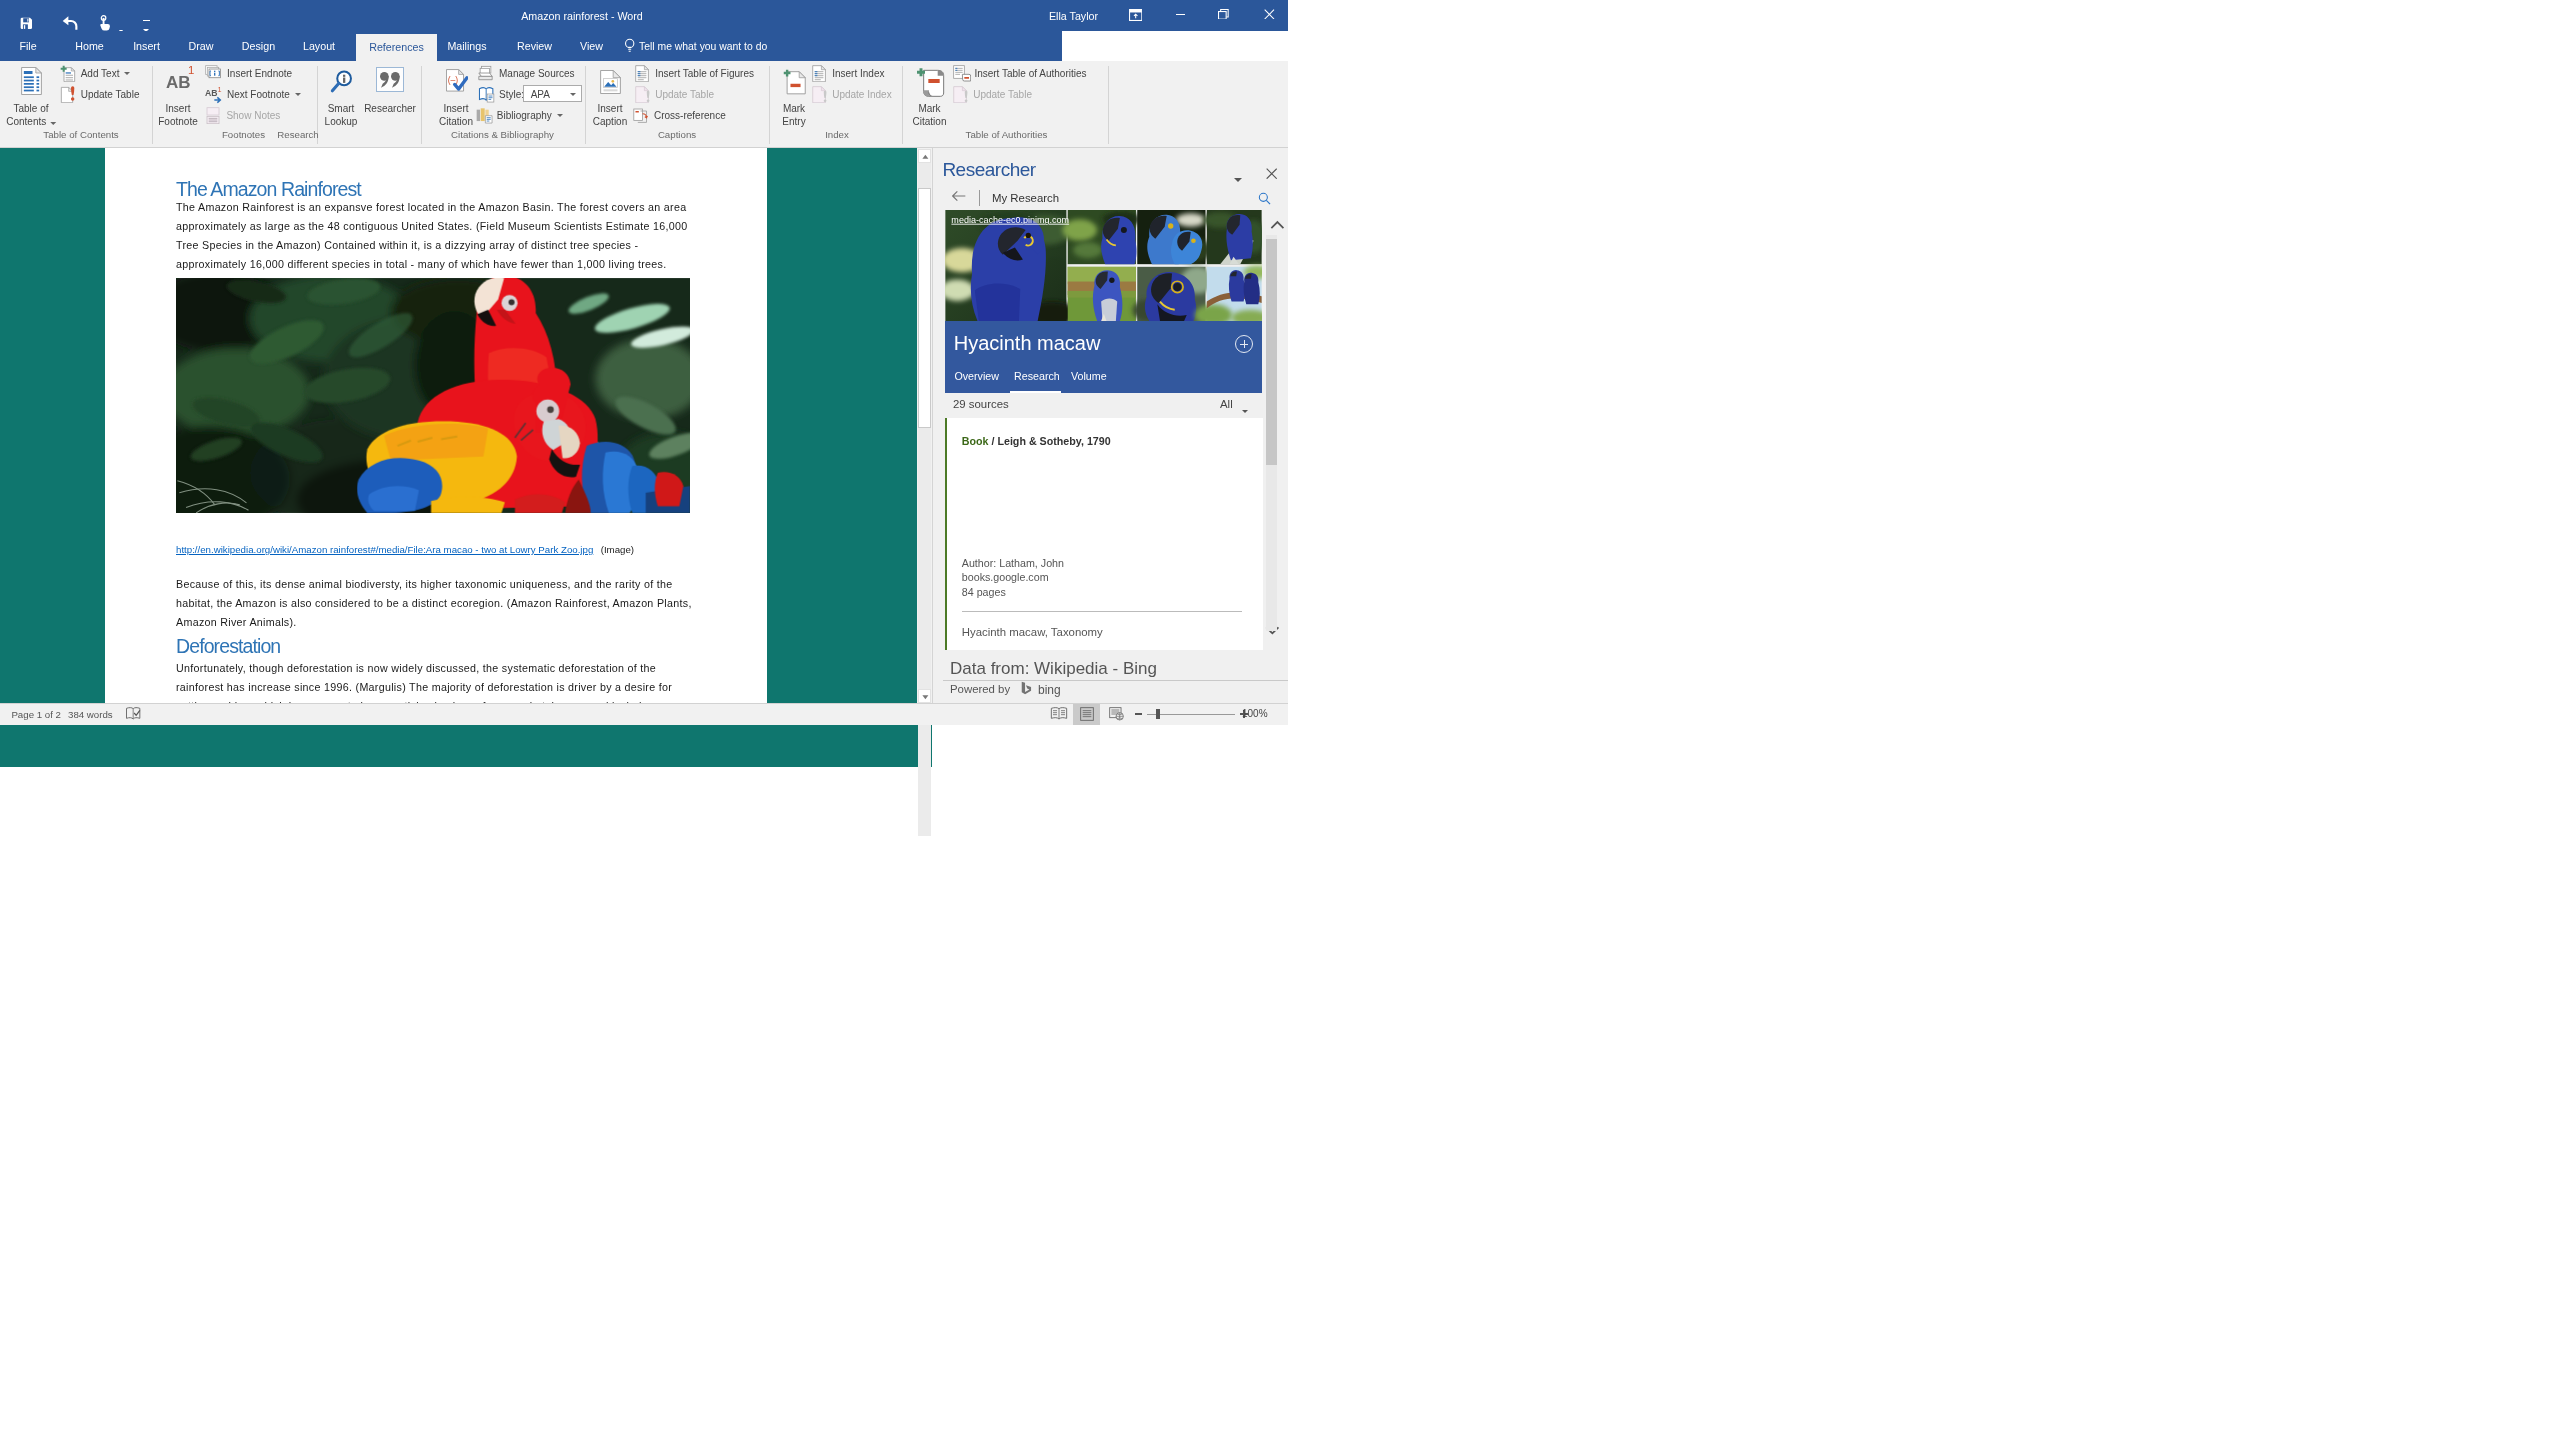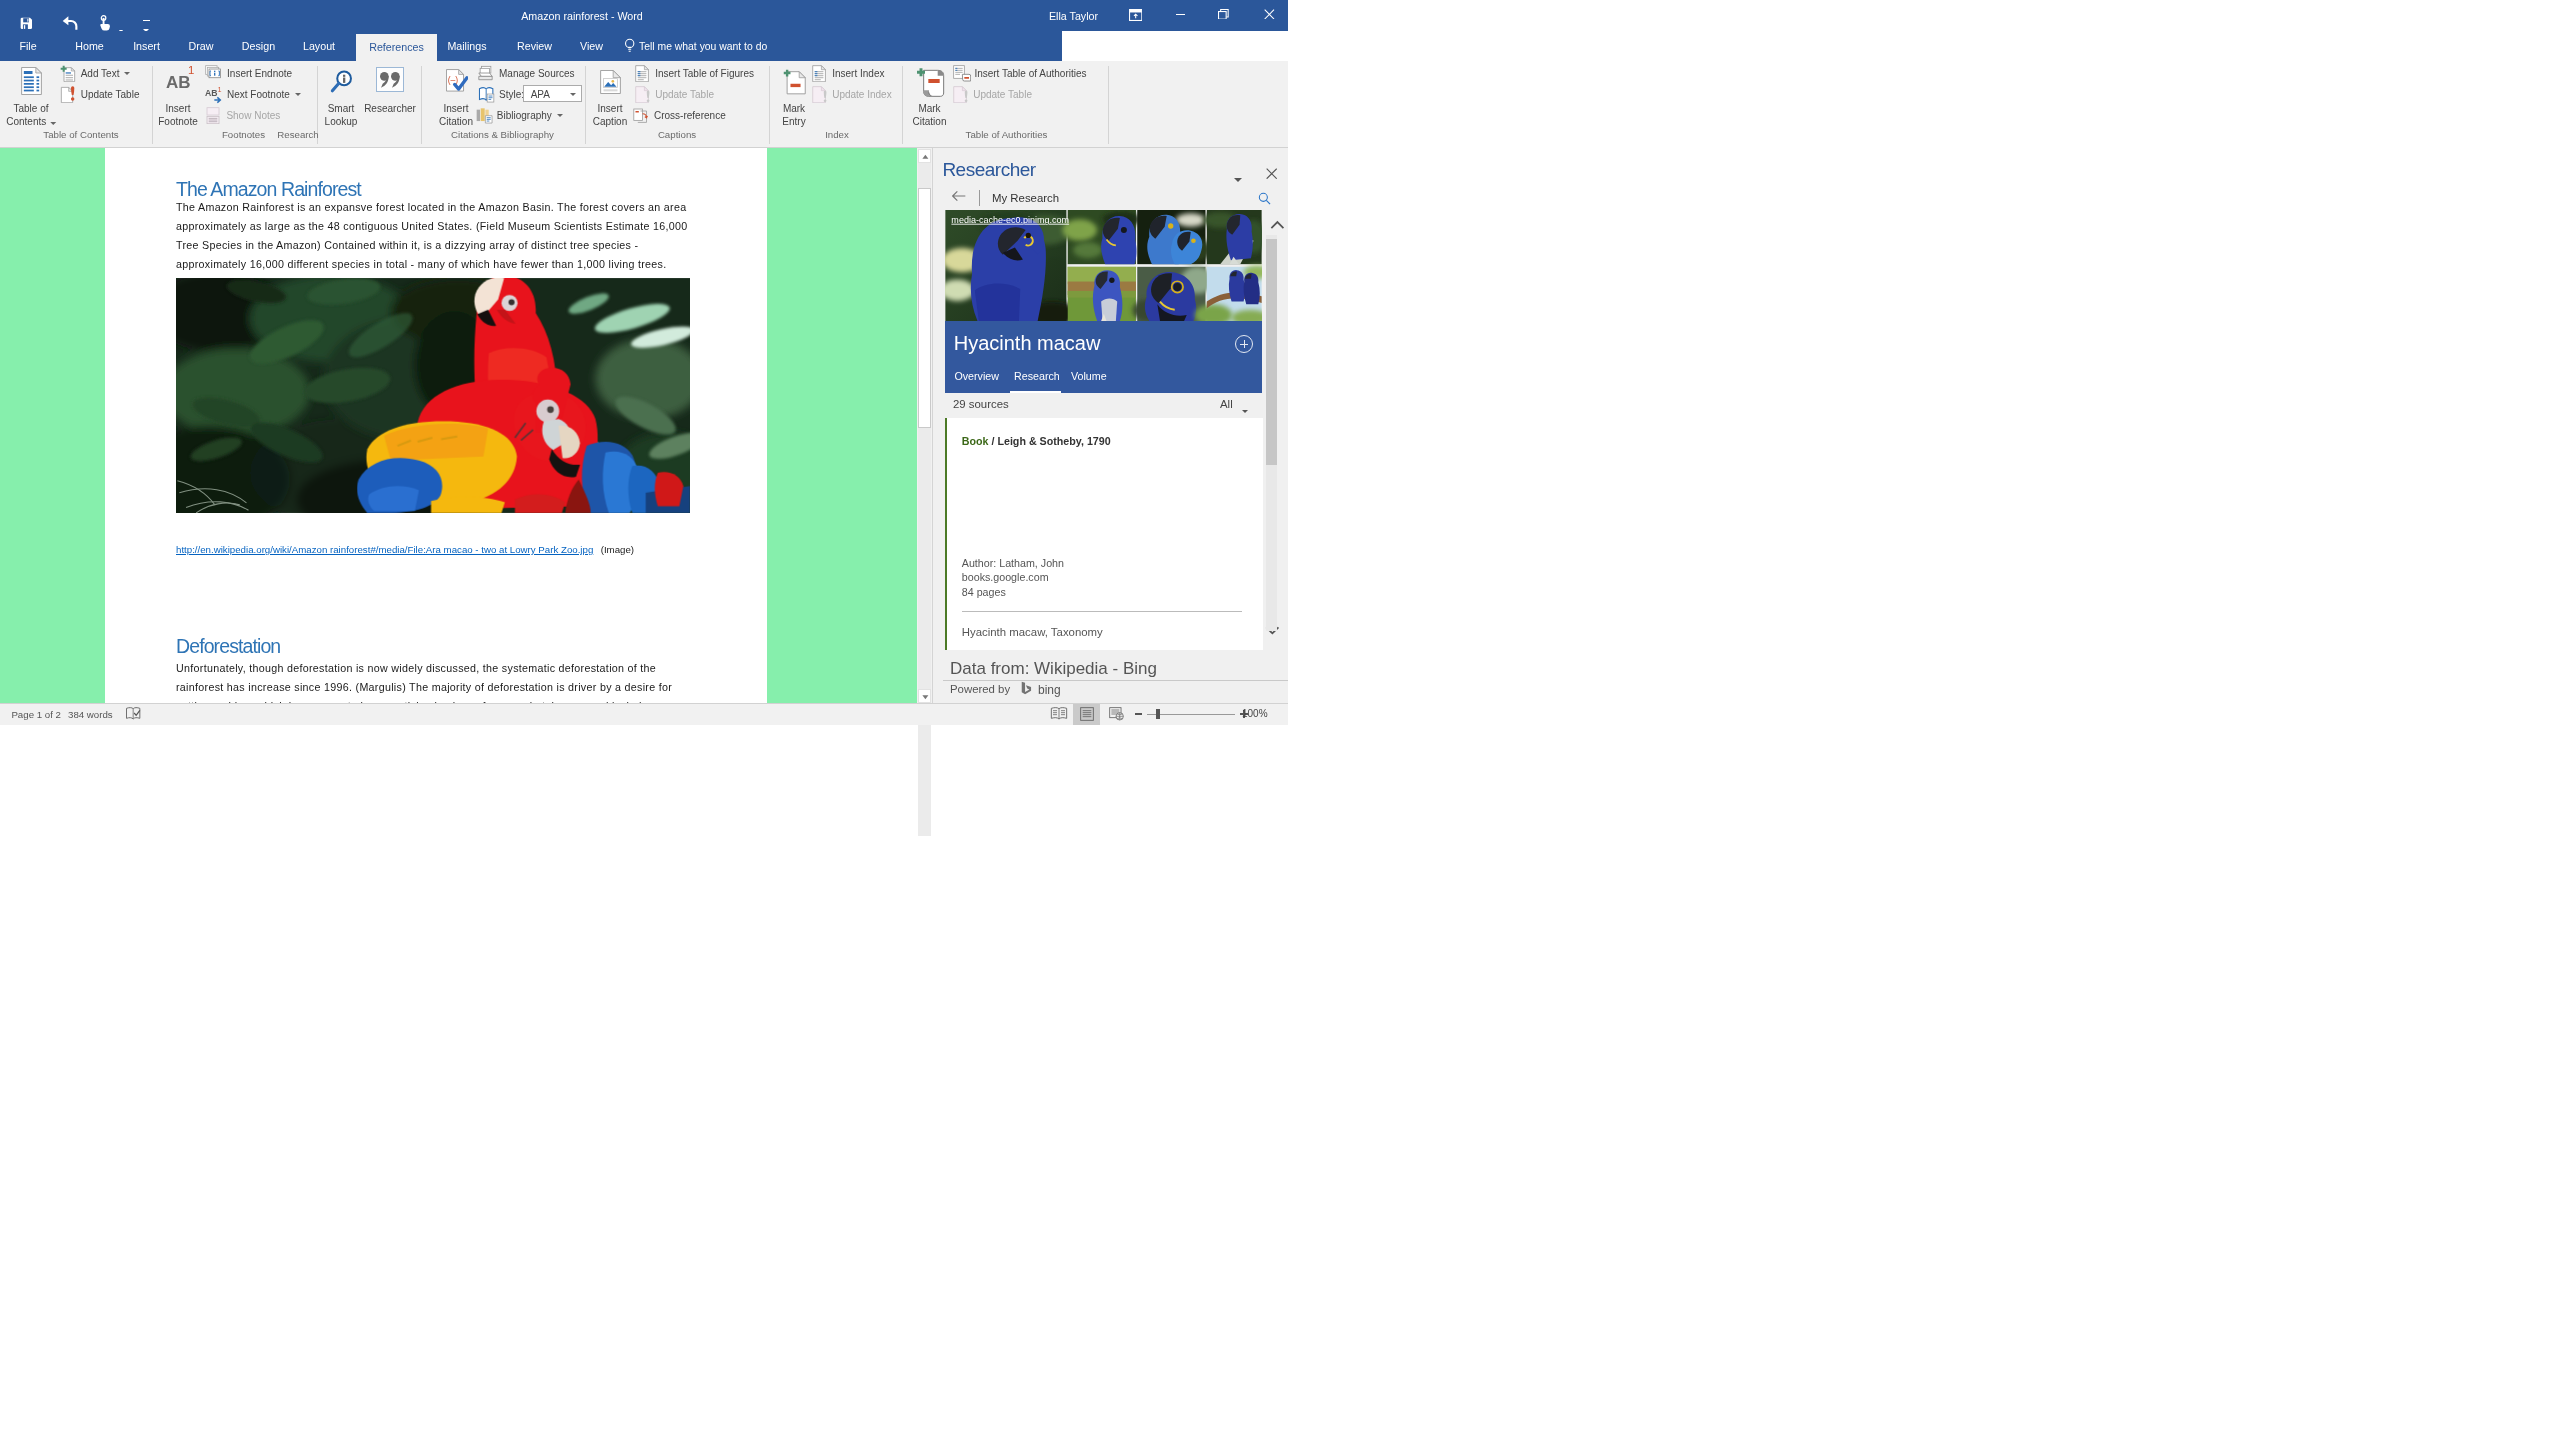--- a/index.html
+++ b/index.html
@@ -15,21 +15,21 @@
 #ribbon{position:absolute;left:0;top:61px;width:1288px;height:87px;background:#f1f1f1;border-bottom:0.7px solid #d2d2d2}
 .gsep{position:absolute;top:4.7px;height:78px;width:0.7px;background:#d4d4d4}
 .glabel{position:absolute;top:68px;height:13.4px;font-size:9.7px;color:#6a6a6a;text-align:center;white-space:nowrap}
 .bigbtn{position:absolute;top:0;height:83px;text-align:center}
 .bigbtn .t{position:absolute;left:50%;transform:translateX(-50%);font-size:10px;color:#444;white-space:nowrap;line-height:12.7px}
 .srow{position:absolute;height:17.4px;display:flex;align-items:center;font-size:10px;color:#444;white-space:nowrap}
 .srow.dis{color:#a6a6a6}
 .caret{display:inline-block;width:0;height:0;border-left:3px solid transparent;border-right:3px solid transparent;border-top:3.4px solid #666;margin-left:4.7px}
 .caret.w{border-top-color:#fff}
 
-#docarea{position:absolute;left:0;top:148px;width:932px;height:555px;background:#86efac}
+#docarea{position:absolute;left:0;top:148px;width:932px;height:619px;background:#0f766e}
 #page{position:absolute;left:105px;top:0;width:662px;height:555px;background:#fff}
 .doctext{font-size:10.7px;letter-spacing:0.3px;line-height:19px;color:#1a1a1a;white-space:nowrap}
 #vsb{position:absolute;left:917px;top:148px;width:14.8px;height:555px;background:#f1f1f1}
 
 #pane{position:absolute;left:932px;top:148px;width:356px;height:555px;background:#f0f0f0;border-left:0.7px solid #d4d4d4}
 
 #statusbar{position:absolute;left:0;top:703px;width:1288px;height:21.5px;background:#f1f1f1;border-top:0.7px solid #d2d2d2;color:#555}
 </style></head>
 <body>
 <div id="app">
@@ -459,20 +459,21 @@
           <g stroke="#95a495" stroke-width="1.6" fill="none" opacity="0.85">
             <path d="M5 320 C45 308 80 315 105 335"></path>
             <path d="M15 342 C50 328 85 332 108 346"></path>
             <path d="M2 302 C25 308 45 320 58 338"></path>
             <path d="M30 350 C50 336 75 332 95 338"></path>
           </g>
           <path d="M505 238 l16 -22 M514 242 l18 -16" stroke="#3a3a3a" stroke-width="2.5" opacity="0.8"></path>
         </svg>
       </div>
       <div class="abs" style="left:71px;top:396px;font-size:9.7px"><span style="color:#0563C1;text-decoration:underline">http://en.wikipedia.org/wiki/Amazon rainforest#/media/File:Ara macao - two at Lowry Park Zoo.jpg</span><span style="color:#222;margin-left:7.4px">(Image)</span></div>
+      <div class="abs doctext" style="left:71px;top:427px">Because of this, its dense animal biodiversty, its higher taxonomic uniqueness, and the rarity of the<br>habitat, the Amazon is also considered to be a distinct ecoregion. (Amazon Rainforest, Amazon Plants,<br>Amazon River Animals).</div>
       <div class="abs" style="left:71px;top:487px;font-size:19.5px;letter-spacing:-0.9px;color:#2E74B5">Deforestation</div>
       <div class="abs doctext" style="left:71px;top:511px">Unfortunately, though deforestation is now widely discussed, the systematic deforestation of the<br>rainforest has increase since 1996. (Margulis) The majority of deforestation is driver by a desire for<br>cattle ranching, which has proven to be an enticing business for many in teh area, and includes many</div>
     </div>
   </div>
   <div id="vsb">
     <div class="abs" style="left:1px;top:1.3px;width:12.7px;height:14px;background:#fff;border:0.7px solid #e2e2e2">
       <svg width="12.7" height="14" viewBox="0 0 19 21">
           <path d="M9.5 7 L14 13 H5 Z" fill="#777"></path>
         </svg>
     </div>

